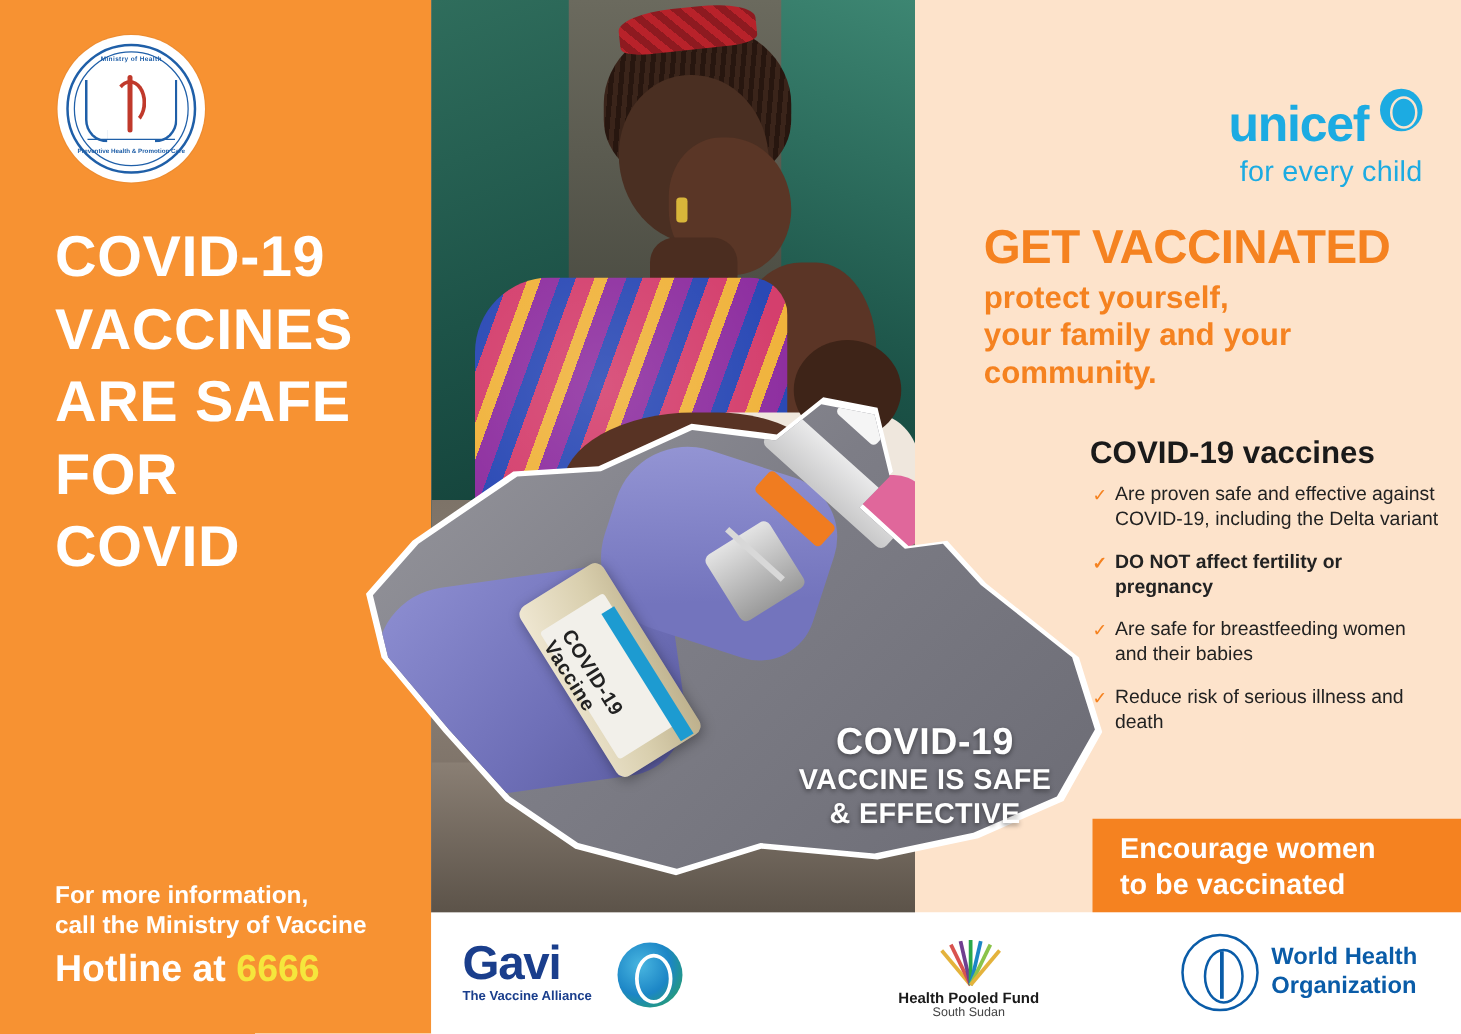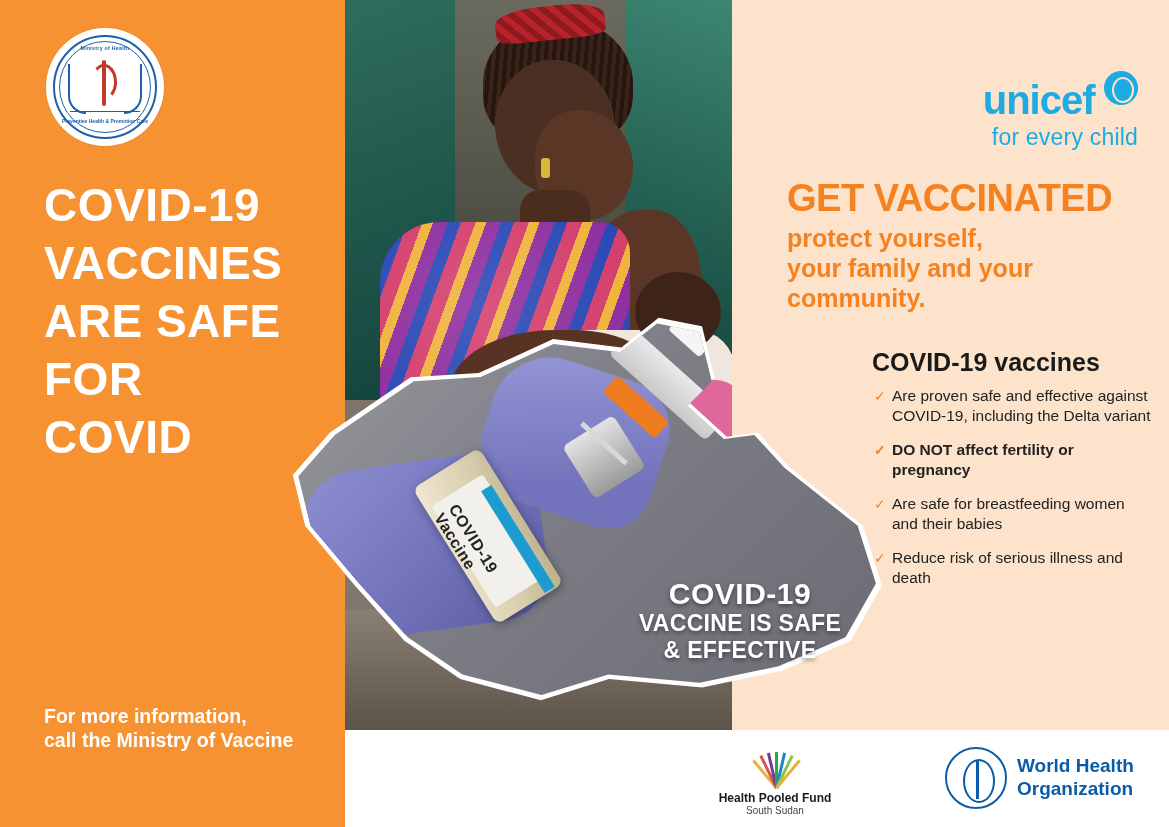--- a/index.html
+++ b/index.html
@@ -616,20 +616,24 @@
       <span class="ln">COVID-19</span>
       <span class="ln">VACCINES</span>
       <span class="ln">ARE SAFE</span>
       <span class="ln">FOR</span>
       <span class="ln">COVID</span>
     </div>
 
     <div class="moreinfo">
       <div class="l1">For more information,</div>
       <div class="l2">call the Ministry of Vaccine</div>
+      <div class="hotline">
+        <span>Hotline at</span>
+        <span class="num">6666</span>
+      </div>
     </div>
   </div>
 
   <div class="photo">
     <div class="bg-green-l"></div>
     <div class="bg-green-r"></div>
     <div class="bg-mid"></div>
     <div class="bg-bottom"></div>
     <div class="floor"></div>
     <div class="hair"></div>
@@ -703,23 +707,34 @@
         <div>Vaccine</div>
       </div>
     </div>
     <div class="map-caption">
       <div class="c1">COVID-19</div>
       <div class="c2">VACCINE IS SAFE</div>
       <div class="c2">&amp; EFFECTIVE</div>
     </div>
   </div>
 
+  <div class="encourage">
+    <div class="txt">
+      <div>Encourage women</div>
+      <div>to be vaccinated</div>
+    </div>
+  </div>
 
   <div class="logo-bar">
 
+    <div class="gavi">
+      <div class="word">Gavi</div>
+      <div class="sub">The Vaccine Alliance</div>
+      <div class="globe"></div>
+    </div>
 
     <div class="hpf">
       <div class="rays">
         <div class="ray" style="transform: rotate(-40deg); background:#e4b33c;"></div>
         <div class="ray" style="transform: rotate(-26deg); background:#d9534f;"></div>
         <div class="ray" style="transform: rotate(-13deg); background:#6f3f8f;"></div>
         <div class="ray" style="transform: rotate(0deg); background:#2aa84a;"></div>
         <div class="ray" style="transform: rotate(13deg); background:#1c86c6;"></div>
         <div class="ray" style="transform: rotate(26deg); background:#8bc34a;"></div>
         <div class="ray" style="transform: rotate(40deg); background:#e4b33c;"></div>

